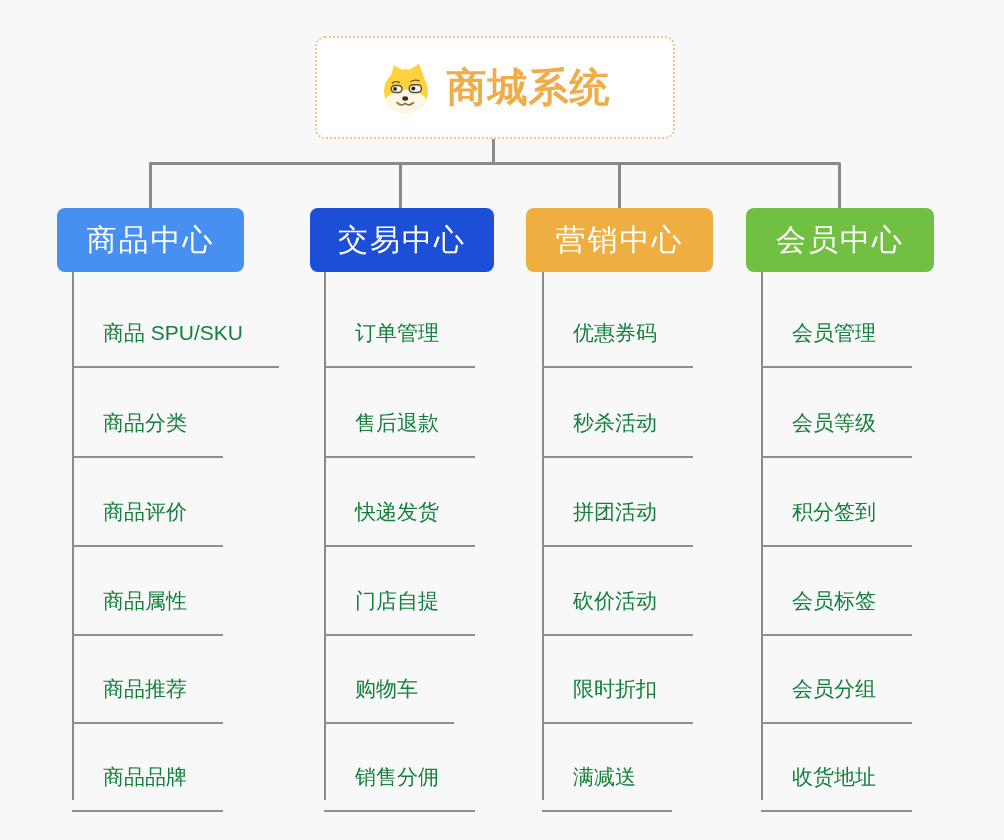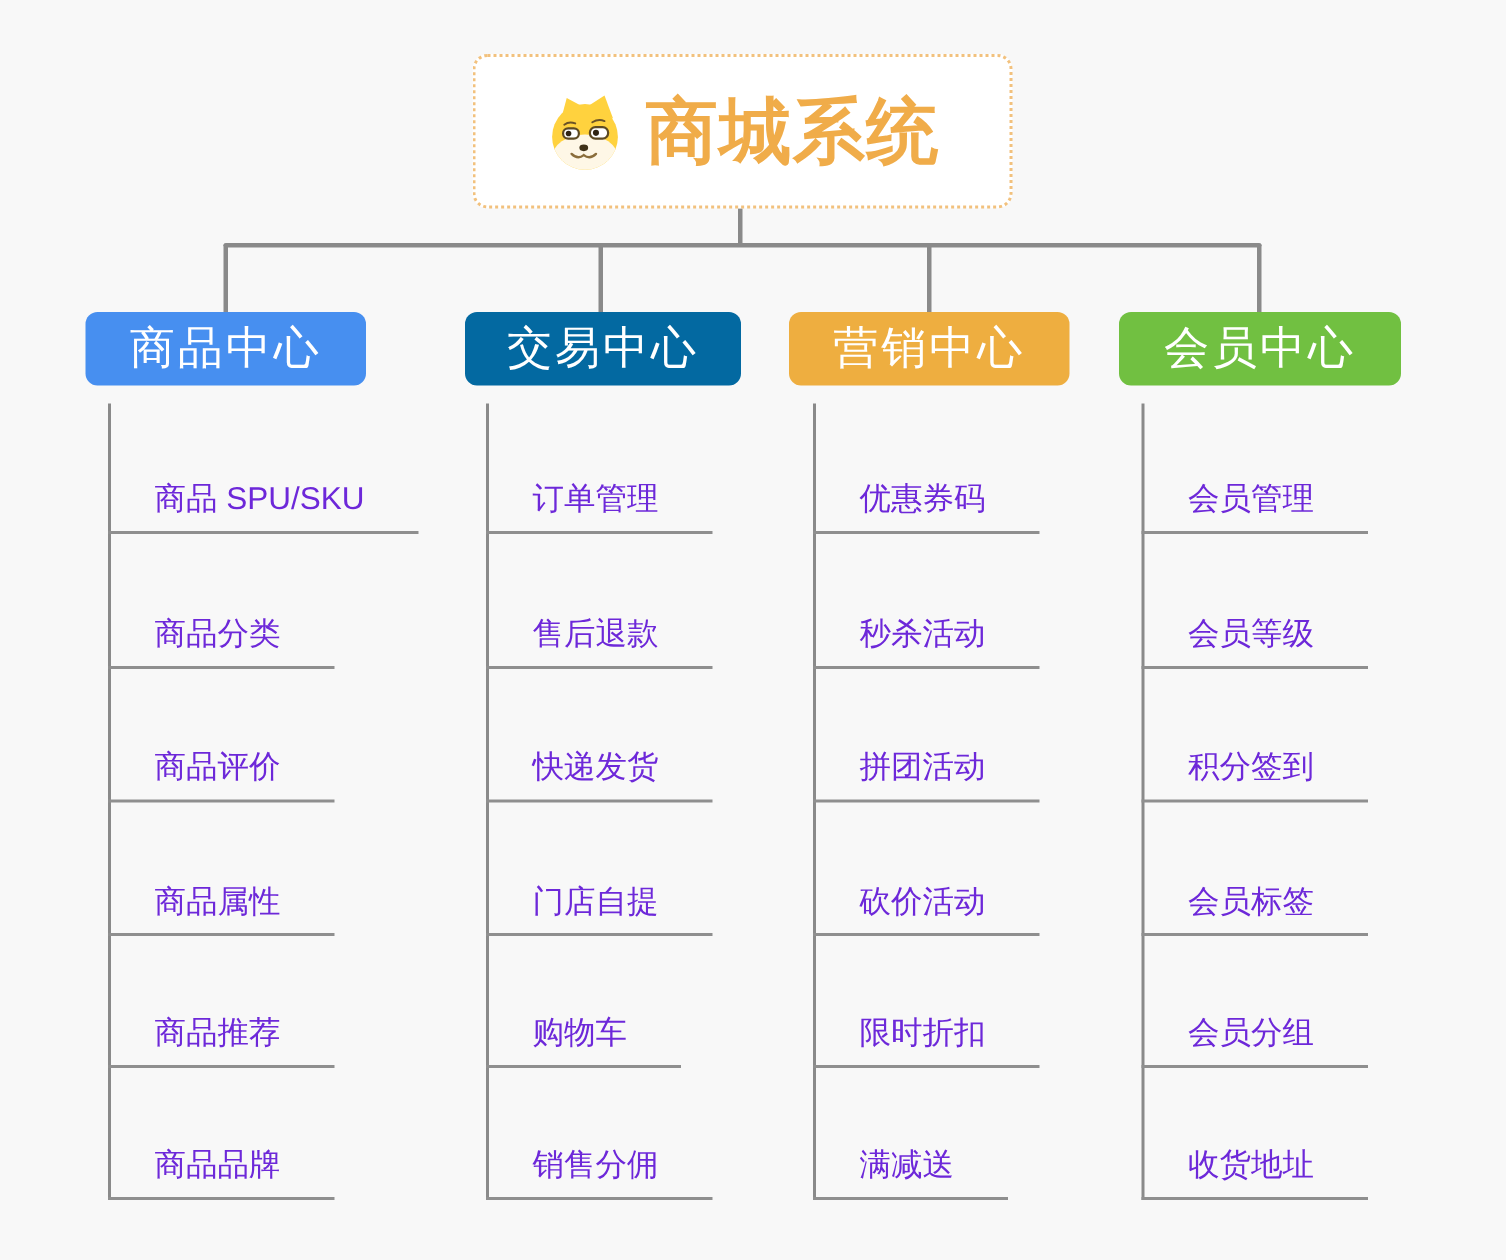--- a/index.html
+++ b/index.html
@@ -17,21 +17,21 @@
   .root-node{
     position:absolute;left:315px;top:36px;width:360px;height:103px;
     background:#ffffff;
     border:2px dotted #f2c17d;
     border-radius:10px;
     box-sizing:border-box;
     display:flex;align-items:center;justify-content:center;gap:15px;
   }
   .root-title{
     color:#f0ac49;
-    font-size:48px;
+    font-size:40px;
     font-weight:600;
     letter-spacing:1px;
     white-space:nowrap;
   }
   .doge{width:52px;height:52px;flex:0 0 auto;}
   
   .line{position:absolute;background:#8a8a8a;}
   .stem-root{left:492px;top:139px;width:3px;height:24px;}
   .bus{left:149px;top:162px;width:692px;height:3px;border-radius:2px;}
   .drop{top:163px;width:3px;height:45px;}
@@ -39,42 +39,42 @@
   .drop.d1{left:399px;}
   .drop.d2{left:618px;}
   .drop.d3{left:838px;}
   .trunk{top:269px;width:2px;height:531px;}
   .trunk.c0{left:72px;}
   .trunk.c1{left:324px;}
   .trunk.c2{left:542px;}
   .trunk.c3{left:761px;}
   
   .branch-box{
-    position:absolute;top:208px;height:49px;
+    position:absolute;top:208px;height:64px;
     border-radius:8px;
     color:#ffffff;
     font-size:30px;
     font-weight:500;
     letter-spacing:2px;
     display:flex;align-items:center;justify-content:center;
     white-space:nowrap;
     font-family:Liberation Serif, serif;
   }
   .branch-box.b0{left:57px;width:187px;background:#478ff0;}
-  .branch-box.b1{left:310px;width:184px;background:#0369a1;}
+  .branch-box.b1{left:310px;width:184px;background:#1d4ed8;}
   .branch-box.b2{left:526px;width:187px;background:#eeae40;}
   .branch-box.b3{left:746px;width:188px;background:#71c041;text-align:right;}
   
   .sub-item{position:absolute;}
   .sub-item .item-label{
     display:inline-block;
     font-size:21px;
     line-height:26px;
-    color:#6d28d9;
-    padding:0 36px 8px 31px;
+    color:#15803d;
+    padding:0 36px 20px 31px;
     border-bottom:2px solid #8f8f8f;
     white-space:nowrap;
   }
   .sub-item.c0{left:72px;}
   .sub-item.c1{left:324px;}
   .sub-item.c2{left:542px;}
   .sub-item.c3{left:761px;}
   .sub-item.r0{top:320px;}
   .sub-item.r1{top:410px;}
   .sub-item.r2{top:499px;}

